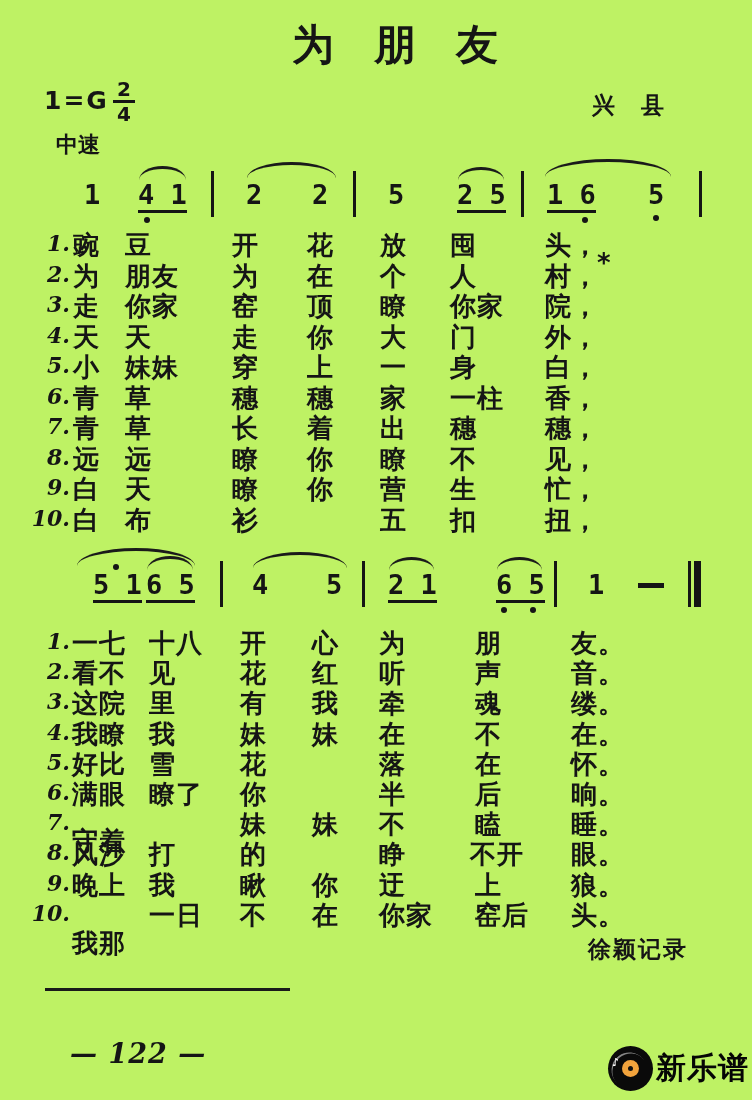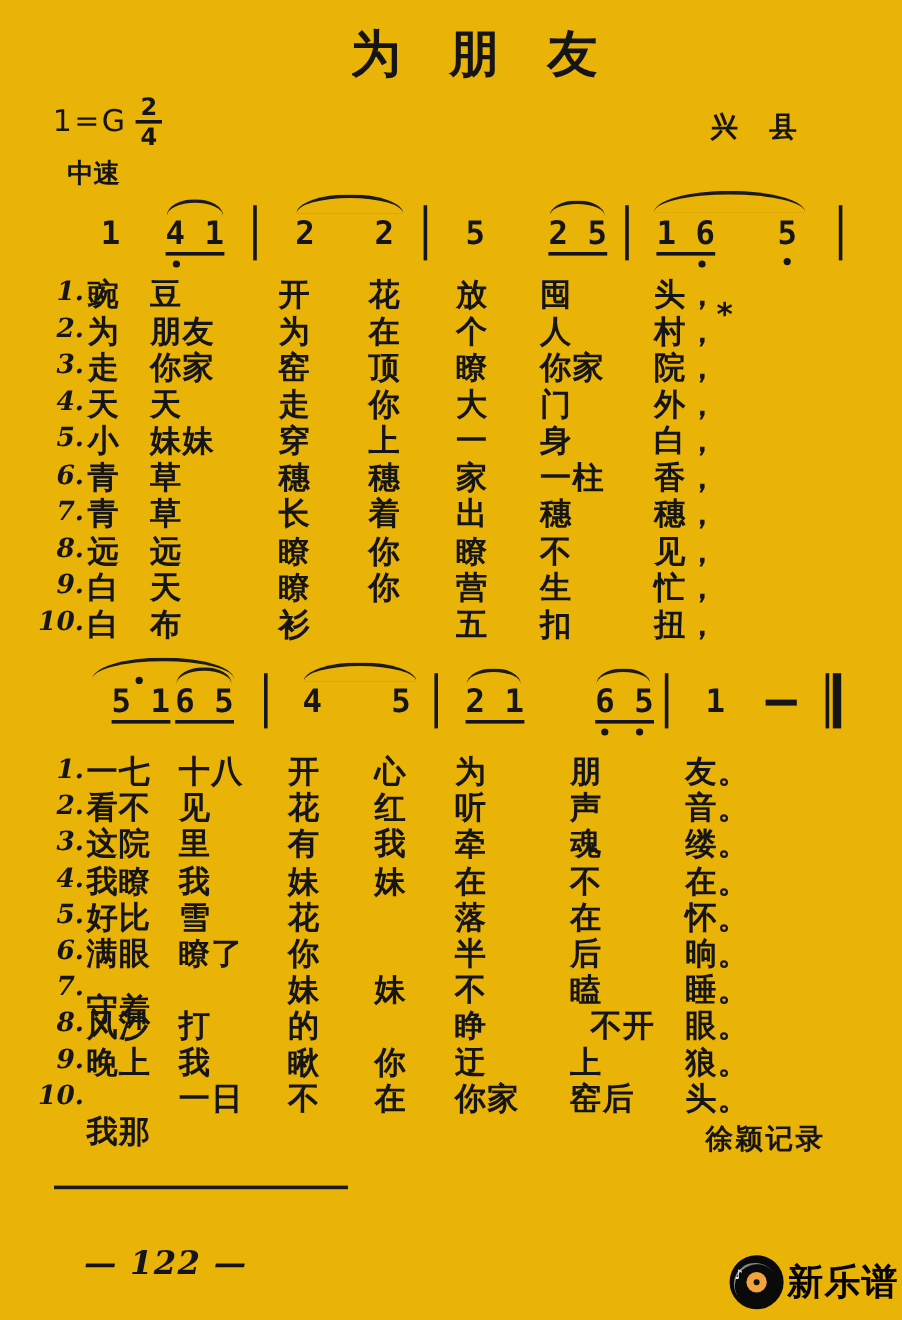--- a/index.html
+++ b/index.html
@@ -1,26 +1,26 @@
 <!DOCTYPE html>
 <html><head>
 <meta charset="utf-8">
 <style>
   html,body{margin:0;padding:0;background:#e8e8e6;}
   .page{
     position:relative;width:752px;height:1100px;margin:0 auto;
-    background:#eab308;color:#151515;overflow:hidden;
+    background:#bef264;color:#151515;overflow:hidden;
     font-family:"DejaVu Sans",sans-serif;
   }
   
   .title{
     position:absolute;left:292px;top:22px;font-size:42px;font-weight:800;
     letter-spacing:40px;white-space:nowrap;line-height:1.1;
   }
-  .keysig{position:absolute;left:44px;top:86px;font-size:25px;font-weight:400;letter-spacing:2px;}
+  .keysig{position:absolute;left:44px;top:86px;font-size:25px;font-weight:700;letter-spacing:2px;}
   .timesig{position:absolute;left:112px;top:78px;width:24px;text-align:center;}
   .timesig .tnum{display:block;font-size:20px;font-weight:800;line-height:22px;}
   .timesig .tbar{display:block;height:0;border-top:3px solid #151515;margin:0 1px;}
   .region{position:absolute;left:592px;top:90px;font-size:23px;font-weight:800;letter-spacing:26px;white-space:nowrap;}
   .tempo{position:absolute;left:56px;top:130px;font-size:22px;font-weight:800;}
   
   .music{position:absolute;left:0;width:752px;height:64px;}
   #music1{top:163px;}
   #music2{top:553px;}
   .nt,.ng{
@@ -292,21 +292,21 @@
         <span class="lyr-cell" style="left: 379px;">不</span>
         <span class="lyr-cell" style="left: 475px;">瞌</span>
         <span class="lyr-cell" style="left: 571px;">睡。</span>
       </div>
       <div class="lyr-row" style="top: 211.4px;">
         <span class="lyr-num">8.</span>
         <span class="lyr-cell" style="left: 72px;">风沙</span>
         <span class="lyr-cell" style="left: 149px;">打</span>
         <span class="lyr-cell" style="left: 240px;">的</span>
         <span class="lyr-cell" style="left: 379px;">睁</span>
-        <span class="lyr-cell" style="left: 492px;">不开</span>
+        <span class="lyr-cell" style="left: 470px;">不开</span>
         <span class="lyr-cell" style="left: 571px;">眼。</span>
       </div>
       <div class="lyr-row" style="top: 241.6px;">
         <span class="lyr-num">9.</span>
         <span class="lyr-cell" style="left: 72px;">晚上</span>
         <span class="lyr-cell" style="left: 149px;">我</span>
         <span class="lyr-cell" style="left: 240px;">瞅</span>
         <span class="lyr-cell" style="left: 312px;">你</span>
         <span class="lyr-cell" style="left: 379px;">迂</span>
         <span class="lyr-cell" style="left: 475px;">上</span>

